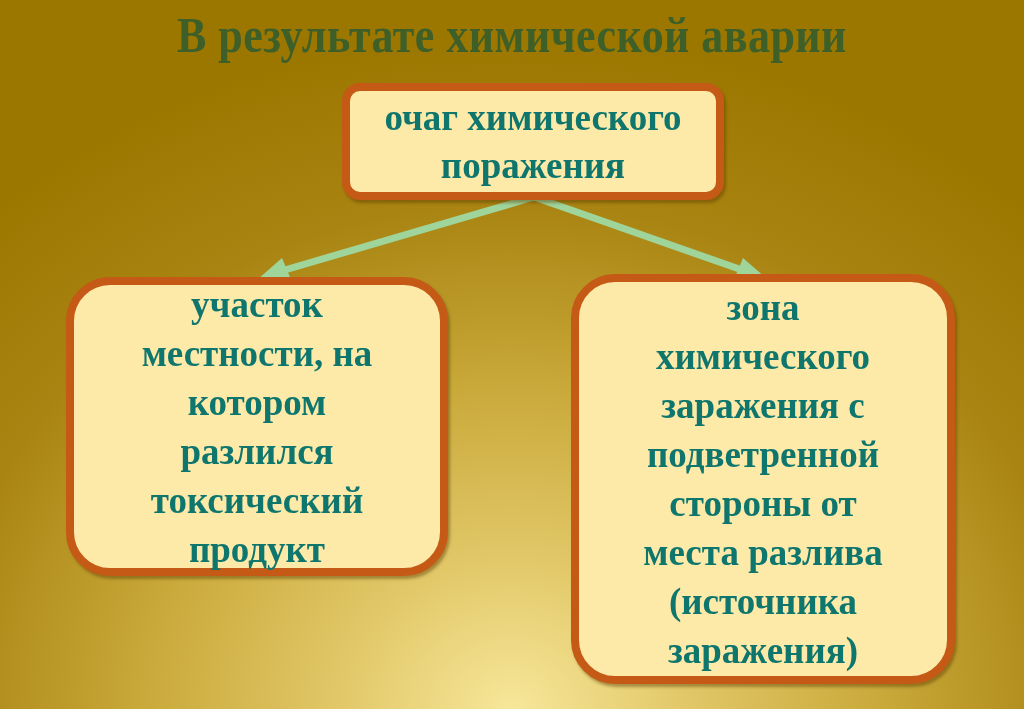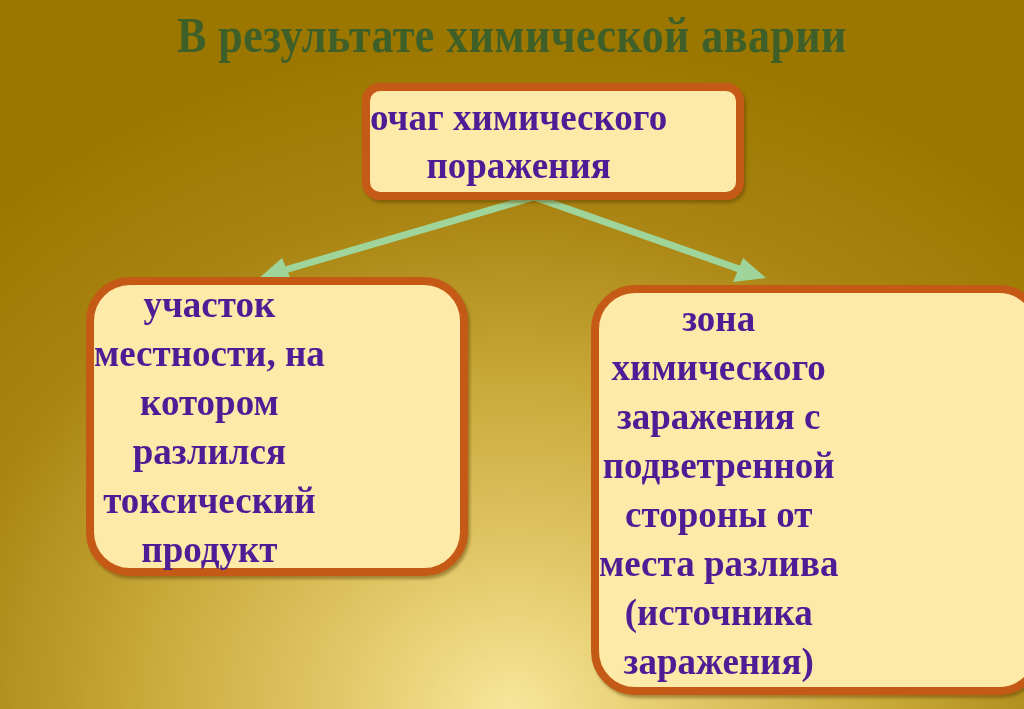--- a/index.html
+++ b/index.html
@@ -10,27 +10,27 @@
   }
   .title {
     position: absolute; left: 0; top: 6px; width: 1024px; text-align: center;
     font-size: 50px; font-weight: bold; color: #3f5f29; letter-spacing: 0.5px;
     transform: scaleX(0.88); transform-origin: center;
   }
   .box {
     position: absolute; box-sizing: border-box;
     background: #fde9a8; border: 8px solid #c55a16;
     box-shadow: 2px 3px 3px rgba(90,60,0,0.45);
-    color: #4c1d95; font-weight: bold; text-align: center;
-    display: flex; align-items: center; justify-content: flex-start; margin-left: 20px;
+    color: #0f766e; font-weight: bold; text-align: center;
+    display: flex; align-items: center; justify-content: center;
   }
   .box span { white-space: pre-line; display: block; }
   #top-box { left: 342px; top: 83px; width: 382px; height: 117px; border-radius: 18px; font-size: 37px; line-height: 48px; }
   #left-box { left: 66px; top: 277px; width: 382px; height: 299px; border-radius: 44px; font-size: 37px; line-height: 49px; }
-  #right-box { left: 571px; top: 285px; width: 452px; height: 410px; border-radius: 44px; font-size: 37px; line-height: 49px; padding-top: 0; }
+  #right-box { left: 571px; top: 274px; width: 384px; height: 410px; border-radius: 44px; font-size: 37px; line-height: 49px; padding-top: 0; }
   .arrows { position: absolute; left: 0; top: 0; }
 </style>
 </head>
 <body>
 
 <div class="title">В результате химической аварии</div>
 
 <svg class="arrows" width="1024" height="709">
   <g>
     <line x1="534" y1="197" x2="278" y2="272" stroke="#9fd49a" stroke-width="7" stroke-linecap="round"></line>

